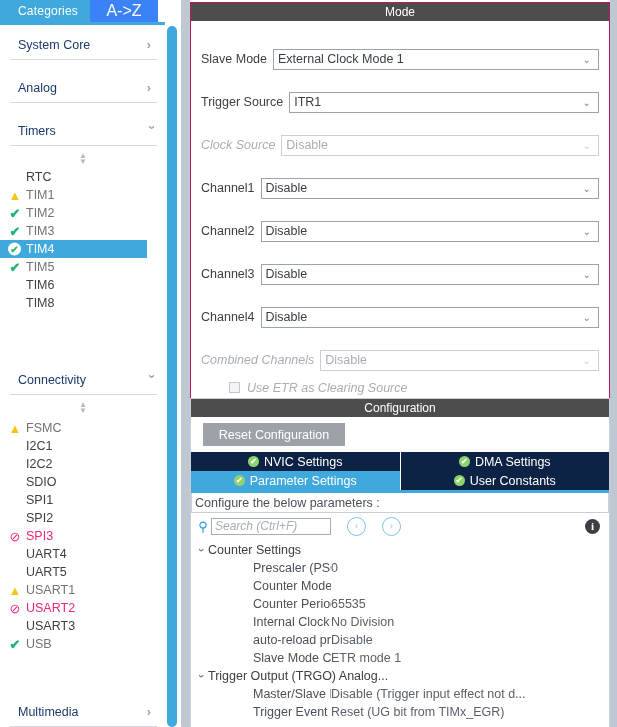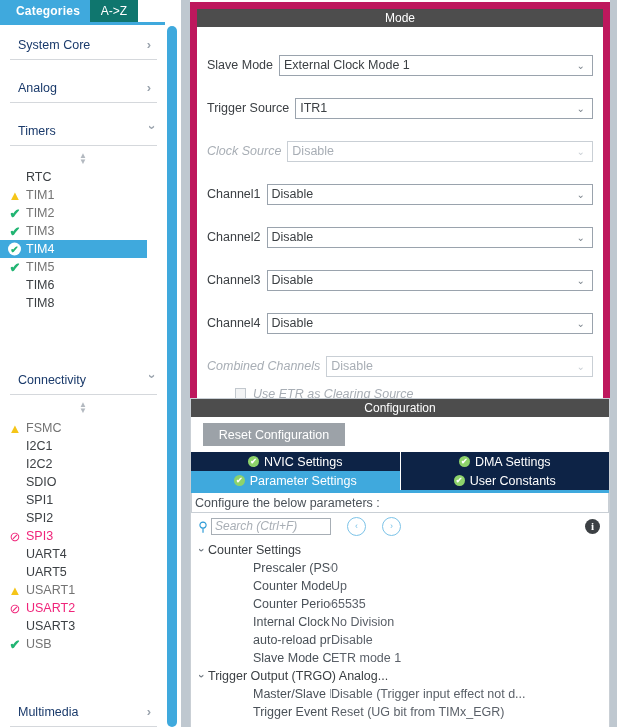--- a/index.html
+++ b/index.html
@@ -8,23 +8,23 @@
     font-family:"Liberation Sans",sans-serif;
     background:#ffffff;
     -webkit-font-smoothing:antialiased;
   }
   #root{position:relative;width:617px;height:727px;}
 
   
   .left-panel{position:absolute;left:0;top:0;width:167px;height:727px;background:#ffffff;overflow:hidden;}
   .tabbar{position:absolute;left:0;top:0;width:167px;height:22px;}
   .tab-cat{position:absolute;left:0;top:0;width:96px;height:22px;background:#3fa9dd;color:#ffffff;
-           font-size:12px;display:flex;align-items:center;justify-content:center;letter-spacing:.2px;font-weight:bold;}
-  .tab-az{position:absolute;left:90px;top:0;width:48px;height:22px;background:#0f766e;color:#ffffff;
-          font-size:12px;display:flex;align-items:center;justify-content:center;}
+           font-size:12px;display:flex;align-items:center;justify-content:center;letter-spacing:.2px;}
+  .tab-az{position:absolute;left:90px;top:0;width:68px;height:22px;background:#3b82f6;color:#ffffff;
+          font-size:16px;display:flex;align-items:center;justify-content:center;}
   .tab-underline{position:absolute;left:0;top:22px;width:165px;height:3px;background:#3fa9dd;}
 
   .cat-header{position:absolute;left:10px;width:147px;height:30px;color:#1a3a6b;font-size:12.5px;
               display:flex;align-items:center;border-bottom:1px solid #d5d8dc;box-sizing:border-box;}
   .cat-header .lbl{flex:1;padding-left:8px;}
   .chev{color:#9aa3ad;font-size:13px;padding-right:6px;font-weight:bold;}
   .chev.down{transform:rotate(90deg);display:inline-block;}
 
   .spinner{position:absolute;width:14px;height:12px;color:#b3b9c0;font-size:8px;line-height:5px;
            text-align:center;}
@@ -47,21 +47,21 @@
   .ico.okfill{width:13px;height:13px;border-radius:50%;background:#ffffff;color:#22b573;font-size:10px;
               font-weight:bold;}
 
   
   .vscroll-blue{position:absolute;left:167px;top:26px;width:10px;height:701px;background:#3fa9dd;border-radius:5px;}
   .gutter{position:absolute;left:181px;top:0;width:9px;height:727px;background:#bfc8d0;}
   .gutter-r{position:absolute;left:610px;top:0;width:7px;height:727px;background:#bfc8d0;}
 
   
   .mode-panel{position:absolute;left:190px;top:2px;width:420px;height:462px;background:#ffffff;
-              border:7px solid #be185d;box-sizing:border-box;}
+              border:1px solid #be185d;box-sizing:border-box;}
   .panel-title{height:18px;background:#4d4d4d;color:#ffffff;font-size:12px;display:flex;
                align-items:center;justify-content:center;}
   .mode-body{padding:7px 10px 0 10px;}
   .row{display:flex;align-items:center;height:24px;margin-bottom:3px;margin-top:19px;}
   .row .lab{font-size:12.5px;color:#3c4044;white-space:nowrap;padding-right:6px;}
   .row .lab.dim{color:#a8aeb5;font-style:italic;}
   .combo{flex:1;height:21px;border:1px solid #9aa3ad;background:#ffffff;display:flex;align-items:center;
          box-sizing:border-box;position:relative;}
   .combo .val{font-size:12.5px;color:#3c4044;padding-left:4px;white-space:nowrap;overflow:hidden;}
   .combo .arr{position:absolute;right:7px;top:50%;transform:translateY(-50%);color:#7b848d;font-size:10px;}
@@ -363,21 +363,20 @@
         <div class="grp">
           <span class="gchev">›</span>
           <span>Counter Settings</span>
         </div>
         <div class="prow">
           <span class="pk">Prescaler (PSC - 16 bi...</span>
           <span class="pv">0</span>
         </div>
         <div class="prow">
           <span class="pk">Counter Mode</span>
-          <span class="pv">Up</span>
         </div>
         <div class="prow">
           <span class="pk">Counter Period (AutoR...</span>
           <span class="pv">65535</span>
         </div>
         <div class="prow">
           <span class="pk">Internal Clock Division...</span>
           <span class="pv">No Division</span>
         </div>
         <div class="prow">

